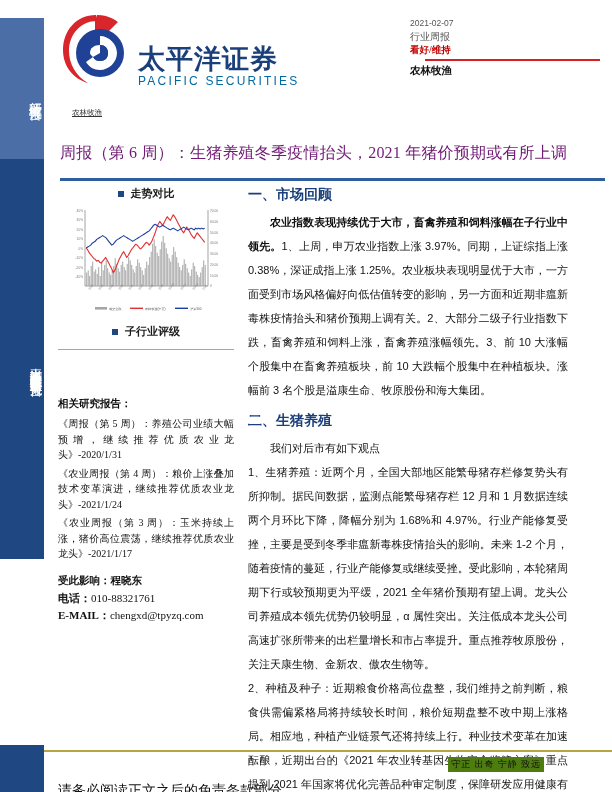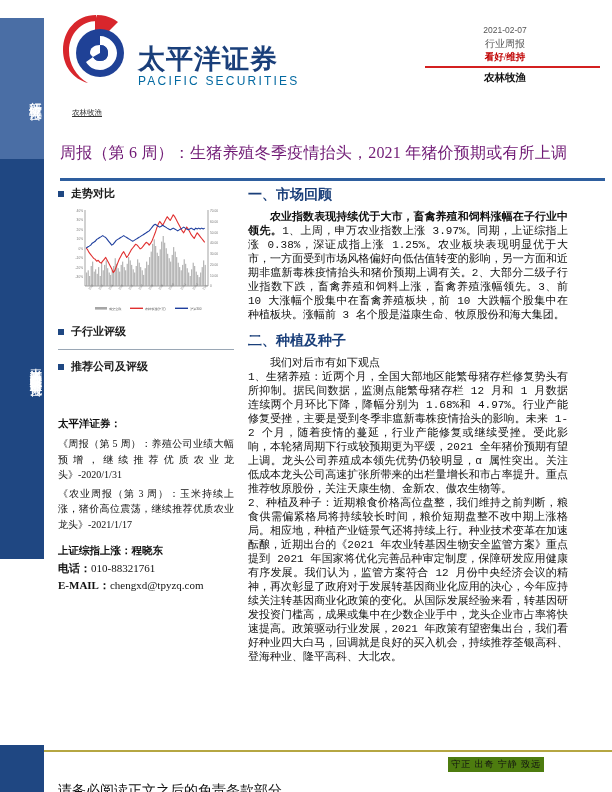--- a/index.html
+++ b/index.html
@@ -55,21 +55,21 @@
     font-family:"Liberation Sans","DejaVu Sans",sans-serif;
     font-size:12px; color:#0369a1; letter-spacing:2.2px; line-height:15px;
   }
   .sector-small {
     position:absolute; left:28px; top:108px;
     font-size:7.5px; color:#333;
     font-family:"Liberation Serif","DejaVu Serif",serif;
     text-decoration: underline;
   }
 
-  .meta { position:absolute; right:12px; top:24px; width:190px; text-align:center; }
+  .meta { position:absolute; right:12px; top:17px; width:190px; text-align:left; }
   .meta-date { font-size:8.5px; color:#555; font-family:"Liberation Sans","DejaVu Sans",sans-serif; line-height:13px; }
   .meta-type { font-size:10px; color:#555; font-family:"Liberation Serif","DejaVu Serif",serif; line-height:13px; }
   .meta-rating { font-size:9.5px; color:#c00000; font-family:"Liberation Serif","DejaVu Serif",serif; line-height:14px; font-weight:bold;}
   .meta-rule { height:2px; background:#d42020; margin:2px 0 2px auto; width:175px; }
   .meta-sector { font-size:10.5px; color:#111; font-weight:bold; font-family:"Liberation Serif","DejaVu Serif",serif; line-height:15px; }
 
   
   .doc-title {
     position:absolute; left:60px; top:143px; width:545px;
     font-size:16px; color:#701a75; letter-spacing:0.2px;
@@ -78,21 +78,21 @@
   }
   .title-rule {
     position:absolute; left:60px; top:178px; width:545px; height:3px;
     background:#2e5e9e;
   }
 
   
   .col-left { position:absolute; left:58px; top:186px; width:176px; }
   .col-right { position:absolute; left:248px; top:186px; width:320px; }
 
-  .sq-head { display:flex; align-items:center; gap:7px; margin-bottom:5px; }
+  .sq-head { display:flex; align-items:center; gap:7px; margin-bottom:5px;justify-content:center; }
   .sq { width:6px; height:6px; background:#1f4782; flex:none; }
   .sq-label {
     font-size:11px; font-weight:bold; color:#1a1a1a;
     font-family:"Liberation Serif","DejaVu Serif",serif;
   }
 
   
   .chart-box { position:relative; width:176px; height:110px; margin:4px 0 8px 0; }
   .chart-box svg { display:block; }
 
@@ -120,23 +120,23 @@
   .an-line b { font-weight:bold; }
 
   
   .sec-head {
     font-size:14px; font-weight:bold; color:#1a3f7a;
     font-family:"Liberation Serif","DejaVu Serif",serif;
     margin:0 0 6px 0;
   }
   .sec-head.second { margin-top:10px; }
   .para {
-    font-size:11px; color:#111; line-height:14px;
+    font-size:11px; color:#111; line-height:24px;
     text-align:justify; text-justify:inter-ideograph;
-    font-family:Liberation Mono, monospace;
+    font-family:Liberation Sans, sans-serif;
     text-indent:0;
   }
   .para.indent { text-indent:22px; }
   .para b { font-weight:bold; }
 
   
   .footer-rule {
     position:absolute; left:44px; top:750px; width:568px; height:2px;
     background:#b5a642;
   }
@@ -347,48 +347,45 @@
       </svg>
     </div>
 
     <div class="sq-head">
       <span class="sq"></span>
       <span class="sq-label">子行业评级</span>
     </div>
 
     <div class="thin-rule"></div>
 
-    <div class="sq-head">
-      <span class="sq"></span>
-      <span class="sq-label">推荐公司及评级</span>
-    </div>
 
     <div style="height:38px"></div>
 
-    <div class="rel-title">太平洋证券：</div>
+    <div class="rel-title">相关研究报告：</div>
     <div class="rel-item">《周报（第 5 周）：养殖公司业绩大幅预增，继续推荐优质农业龙头》-2020/1/31</div>
+    <div class="rel-item">《农业周报（第 4 周）：粮价上涨叠加技术变革演进，继续推荐优质农业龙头》-2021/1/24</div>
     <div class="rel-item">《农业周报（第 3 周）：玉米持续上涨，猪价高位震荡，继续推荐优质农业龙头》-2021/1/17</div>
 
     <div class="analyst-block">
-      <div class="an-name">上证综指上涨：程晓东</div>
+      <div class="an-name">受此影响：程晓东</div>
       <div class="an-line">
         <b>电话：</b><span>010-88321761</span>
       </div>
       <div class="an-line">
         <b>E-MAIL：</b><span>chengxd@tpyzq.com</span>
       </div>
     </div>
   </div>
 
   <div class="col-right">
 
     <div class="sec-head">一、市场回顾</div>
     <div class="para indent"><b>农业指数表现持续优于大市，畜禽养殖和饲料涨幅在子行业中领先。</b><span>1、上周，申万农业指数上涨 3.97%。同期，上证综指上涨 0.38%，深证成指上涨 1.25%。农业板块表现明显优于大市，一方面受到市场风格偏好向低估值转变的影响，另一方面和近期非瘟新毒株疫情抬头和猪价预期上调有关。2、大部分二级子行业指数下跌，畜禽养殖和饲料上涨，畜禽养殖涨幅领先。3、前 10 大涨幅个股集中在畜禽养殖板块，前 10 大跌幅个股集中在种植板块。涨幅前 3 名个股是溢康生命、牧原股份和海大集团。</span></div>
 
-    <div class="sec-head second">二、种植及种子</div>
+    <div class="sec-head second">二、生猪养殖</div>
     <div class="para indent">我们对后市有如下观点</div>
     <div class="para">1、生猪养殖：近两个月，全国大部地区能繁母猪存栏修复势头有所抑制。据民间数据，监测点能繁母猪存栏 12 月和 1 月数据连续两个月环比下降，降幅分别为 1.68%和 4.97%。行业产能修复受挫，主要是受到冬季非瘟新毒株疫情抬头的影响。未来 1-2 个月，随着疫情的蔓延，行业产能修复或继续受挫。受此影响，本轮猪周期下行或较预期更为平缓，2021 全年猪价预期有望上调。龙头公司养殖成本领先优势仍较明显，α 属性突出。关注低成本龙头公司高速扩张所带来的出栏量增长和市占率提升。重点推荐牧原股份，关注天康生物、金新农、傲农生物等。</div>
     <div class="para">2、种植及种子：近期粮食价格高位盘整，我们维持之前判断，粮食供需偏紧格局将持续较长时间，粮价短期盘整不改中期上涨格局。相应地，种植产业链景气还将持续上行。种业技术变革在加速酝酿，近期出台的《2021 年农业转基因生物安全监管方案》重点提到 2021 年国家将优化完善品种审定制度，保障研发应用健康有序发展。我们认为，监管方案符合 12 月份中央经济会议的精神，再次彰显了政府对于发展转基因商业化应用的决心，今年应持续关注转基因商业化政策的变化。从国际发展经验来看，转基因研发投资门槛高，成果或集中在少数企业手中，龙头企业市占率将快速提高。政策驱动行业发展，2021 年政策有望密集出台，我们看好种业四大白马，回调就是良好的买入机会，持续推荐荃银高科、登海种业、隆平高科、大北农。</div>
 
   </div>
 
   <div class="footer-rule"></div>
   <div class="footer-left">请务必阅读正文之后的免责条款部分</div>
   <div class="footer-right">守正 出奇 宁静 致远</div>
 

